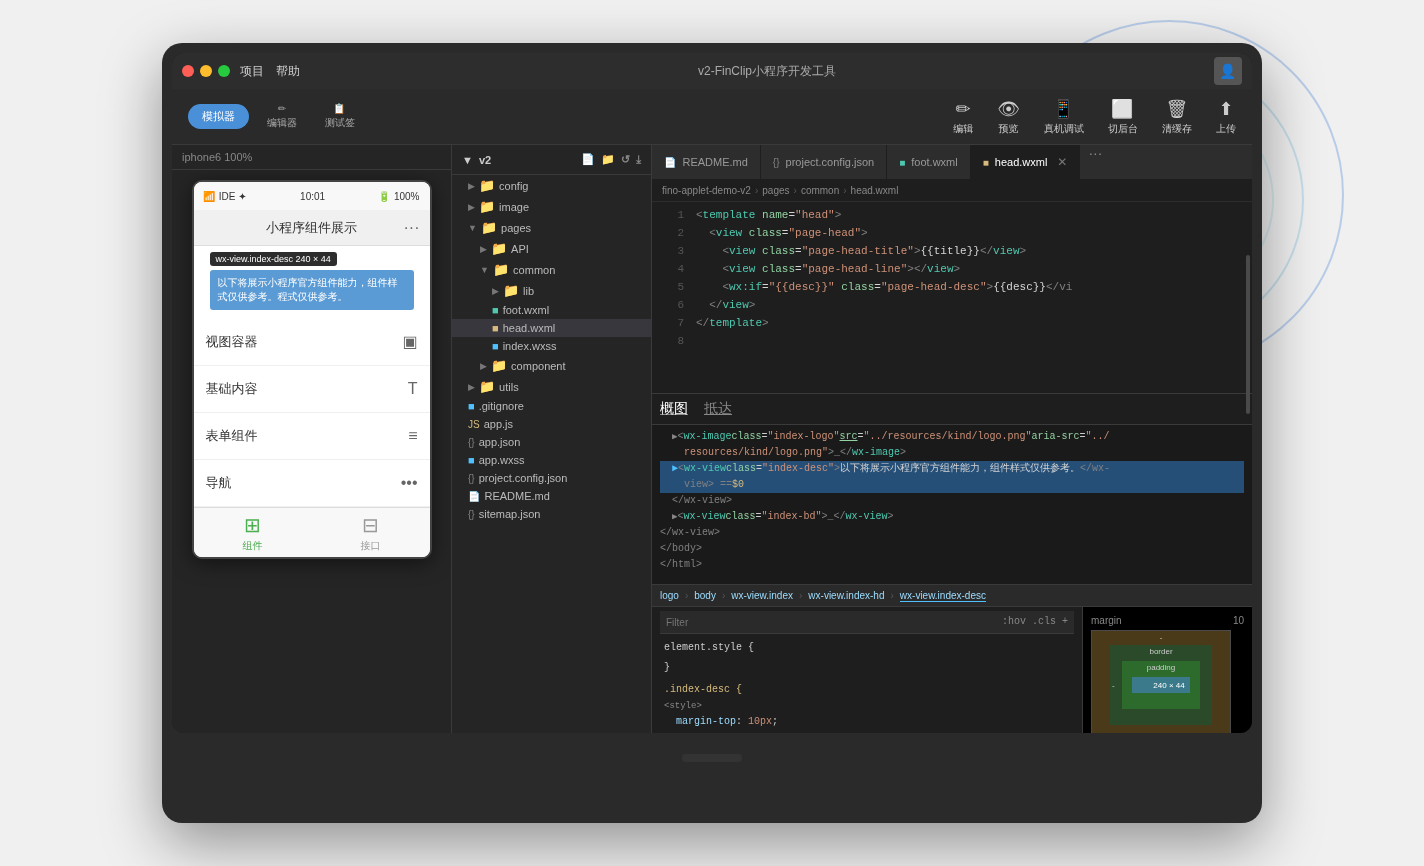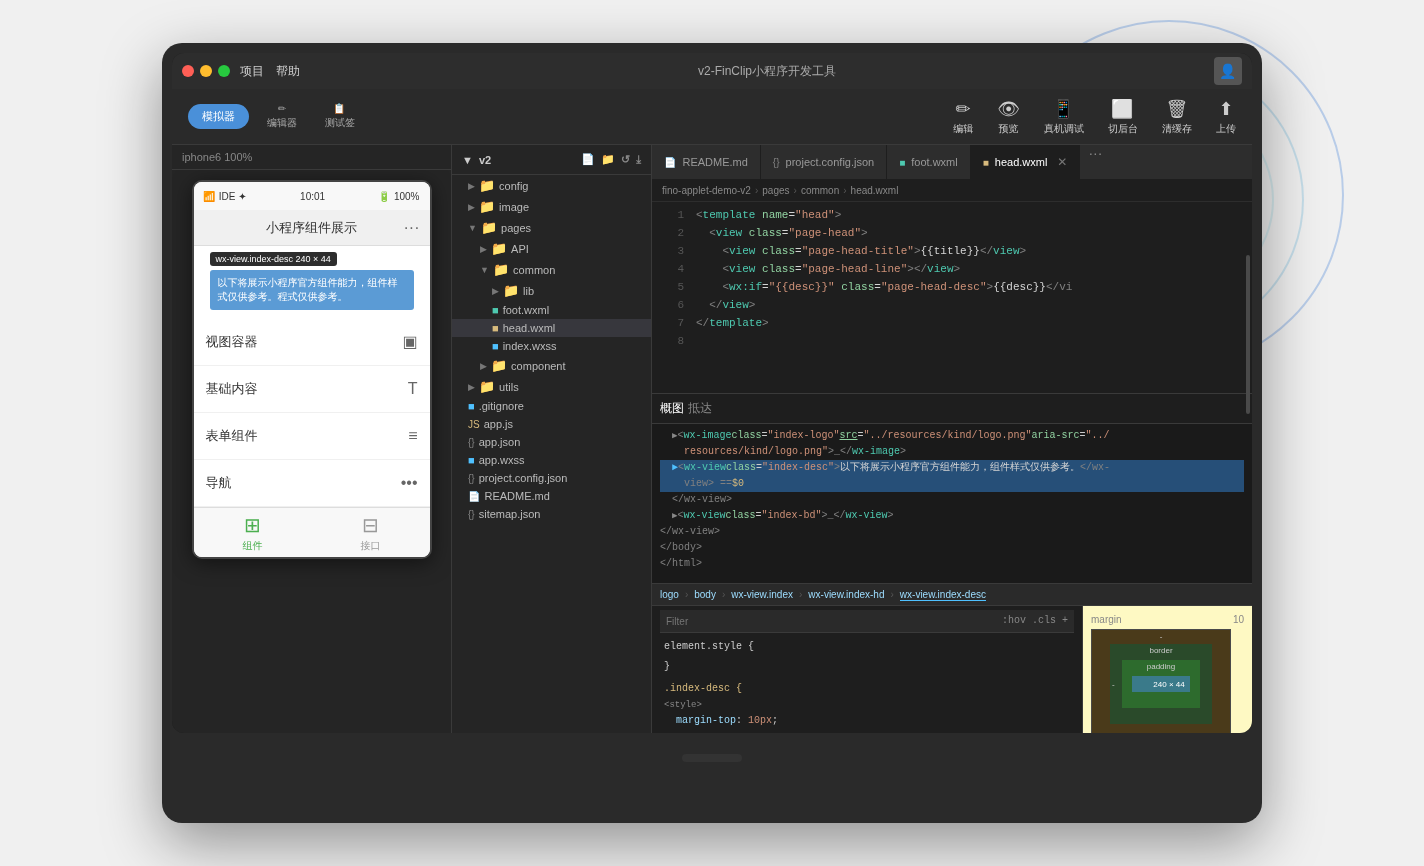--- a/index.html
+++ b/index.html
@@ -469,21 +469,21 @@
     .styles-filter input {
       background: transparent;
       border: none;
       color: #ccc;
       font-size: 10px;
       outline: none;
       flex: 1;
     }
     .box-model-panel {
       width: 170px;
-      background: #fef9c3;
+      background: #000000;
       border-left: 1px solid #3a3a3a;
       padding: 8px;
       flex-shrink: 0;
     }
     .box-model-diagram {
       position: relative;
       width: 140px;
       height: 110px;
       background: #2d4a2d;
       border: 1px solid #4a4a4a;
@@ -535,25 +535,26 @@
       position: absolute;
       right: 2px;
       top: 10%;
       width: 4px;
       height: 30%;
       background: #4a4a4a;
       border-radius: 2px;
     }
     .panel-top-tabs {
       display: flex;
-      gap: 4px;
+      gap: 16px;
       padding: 6px 8px;
-      font-size: 12px;
+      font-size: 14px;
       color: #888;
       border-bottom: 1px solid #3a3a3a;
+      text-decoration: underline;
     }
     .panel-top-tab.active { color: #fff; }
   </style>
 </head>
 <body>
 
 <div class="bg-decoration">
   <div class="bg-circle bg-circle-1"></div>
   <div class="bg-circle bg-circle-2"></div>
   <div class="bg-circle bg-circle-3"></div>

